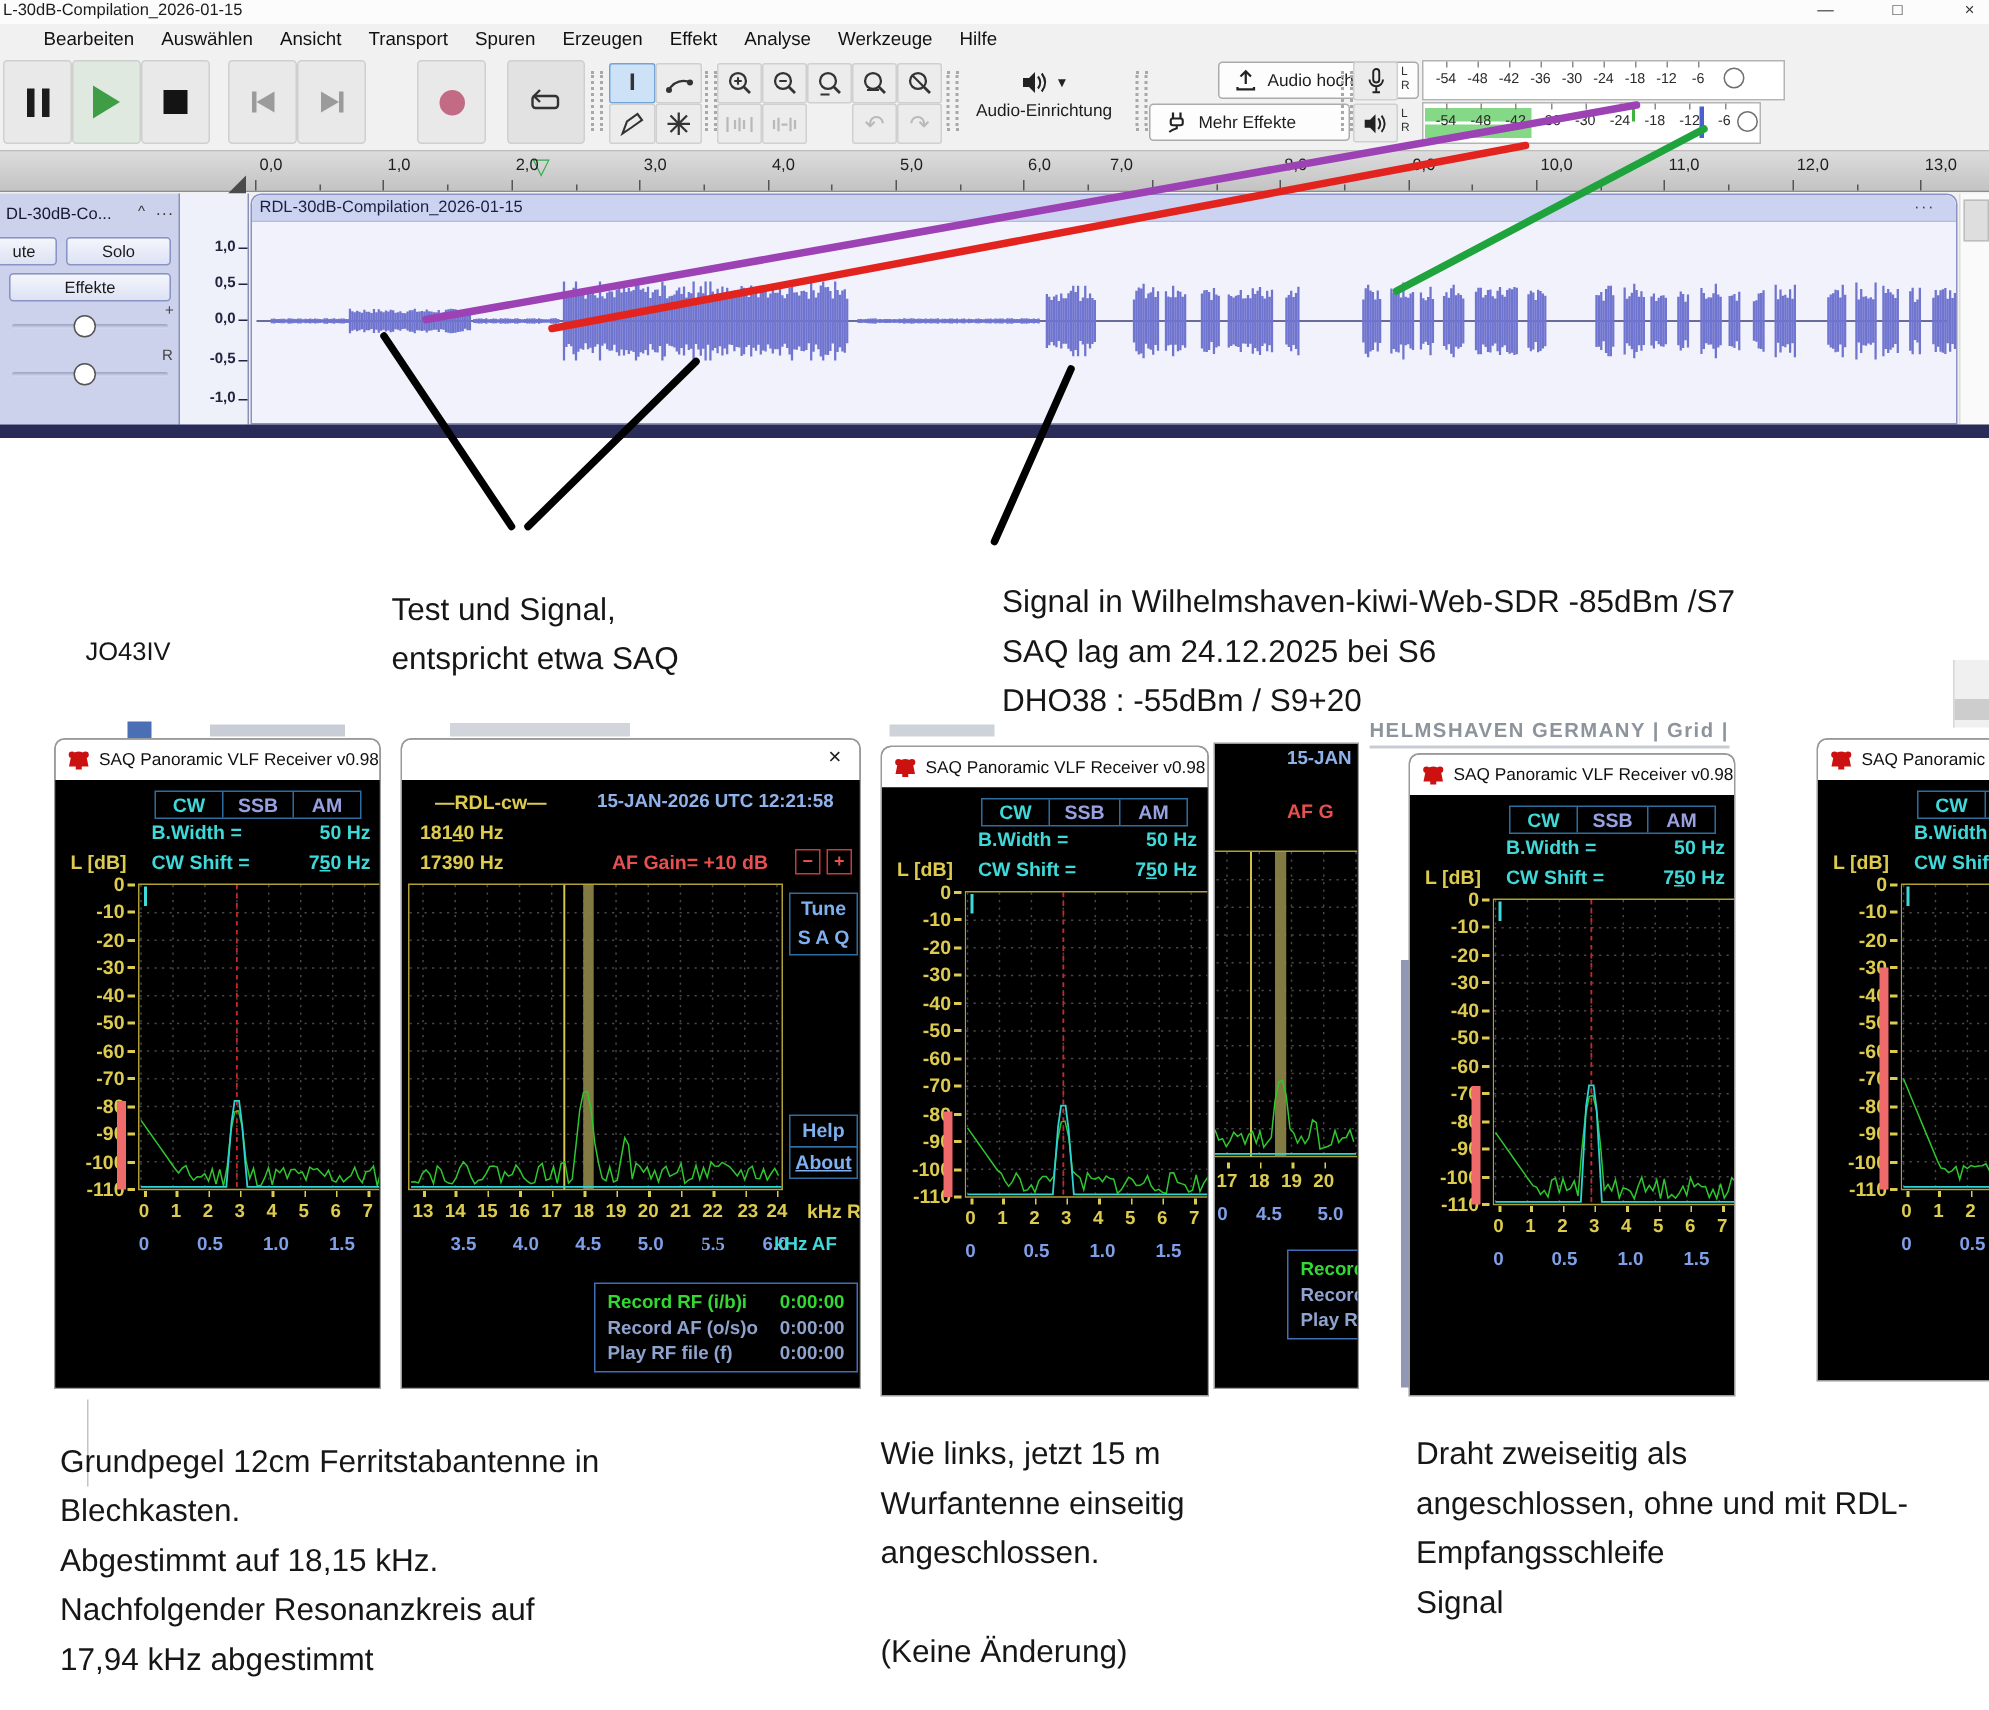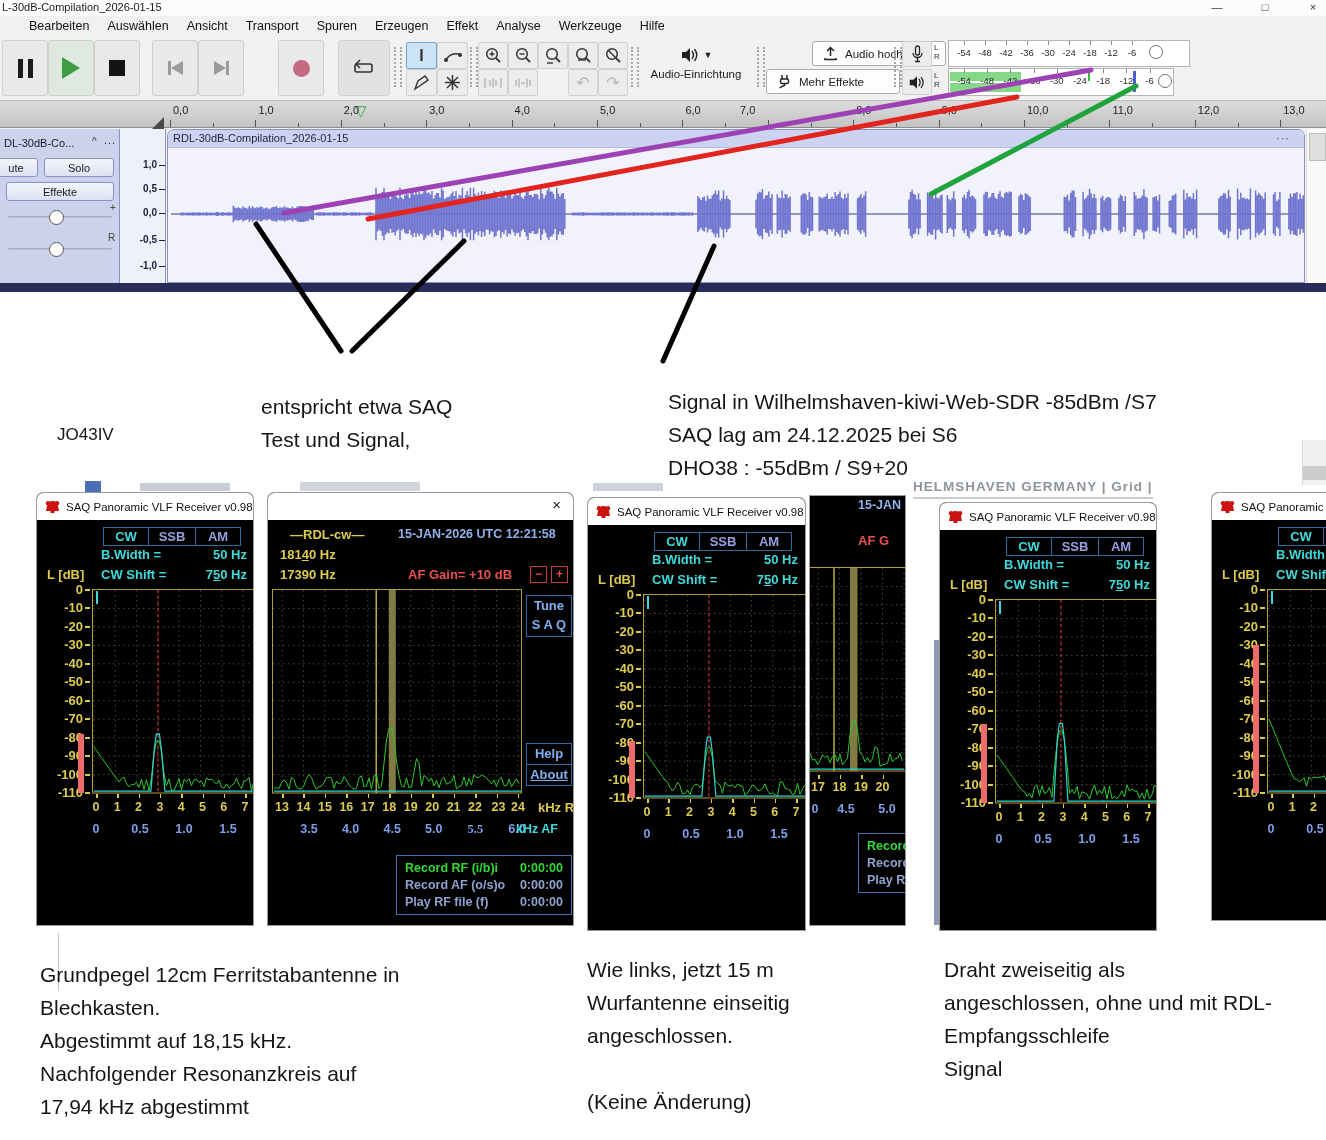--- a/index.html
+++ b/index.html
@@ -430,22 +430,22 @@
       <line x1="256" y1="224" x2="341" y2="351" stroke="#000000" stroke-width="5" stroke-linecap="round"></line>
       <line x1="464" y1="241" x2="352" y2="351" stroke="#000000" stroke-width="5" stroke-linecap="round"></line>
       <line x1="714" y1="246" x2="663" y2="361" stroke="#000000" stroke-width="5" stroke-linecap="round"></line>
     </svg>
 
   <div id="notes">
       <div class="note" style="left: 57px; top: 421px; font-size: 17px; line-height: 27px;">
         <div>JO43IV</div>
       </div>
       <div class="note" style="left: 261px; top: 390px; font-size: 21px; line-height: 33px;">
+        <div>Test und Signal,</div>
         <div>entspricht etwa SAQ</div>
-        <div>Test und Signal,</div>
       </div>
       <div class="note" style="left: 668px; top: 385px; font-size: 21px; line-height: 33px;">
         <div>Signal in Wilhelmshaven-kiwi-Web-SDR -85dBm /S7</div>
         <div>SAQ lag am 24.12.2025 bei S6</div>
         <div>DHO38 : -55dBm / S9+20</div>
       </div>
       <div class="note" style="left: 40px; top: 958px; font-size: 21px; line-height: 33px;">
         <div>Grundpegel 12cm Ferritstabantenne in</div>
         <div>Blechkasten.</div>
         <div>Abgestimmt auf 18,15 kHz.</div>

